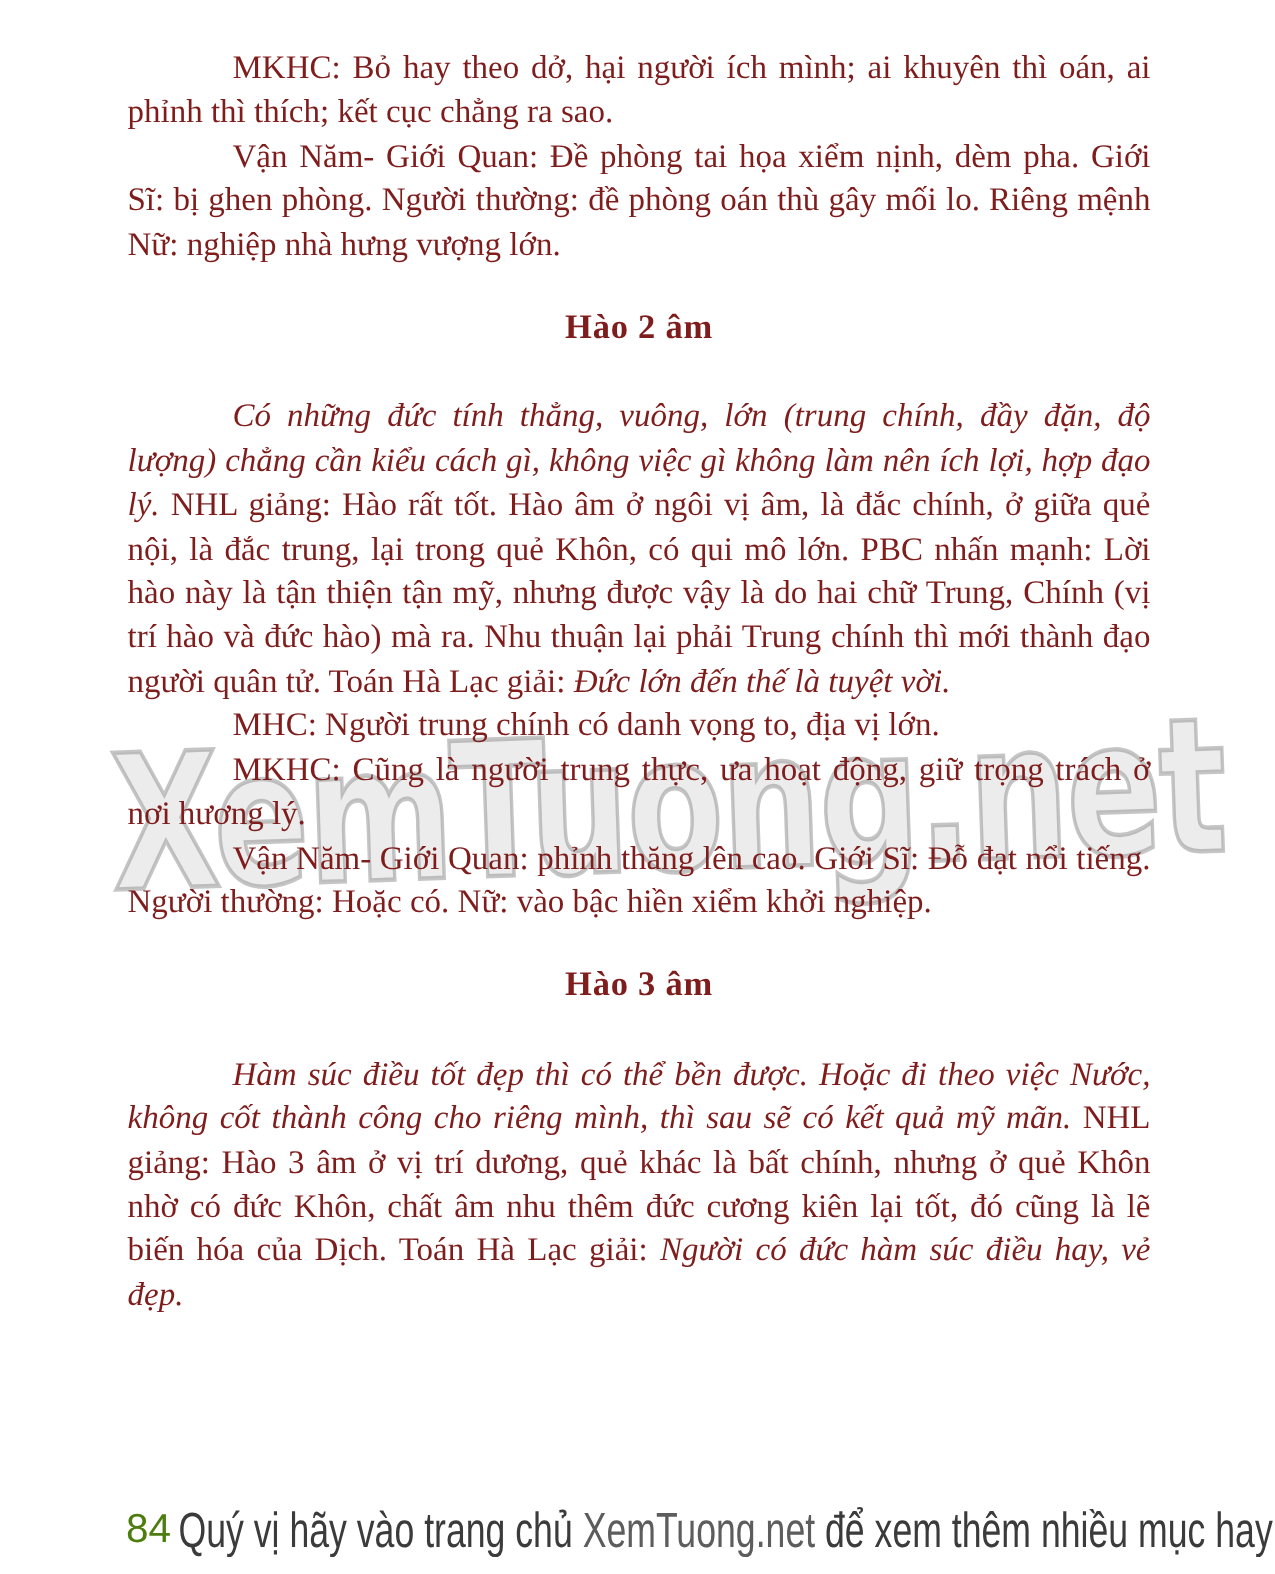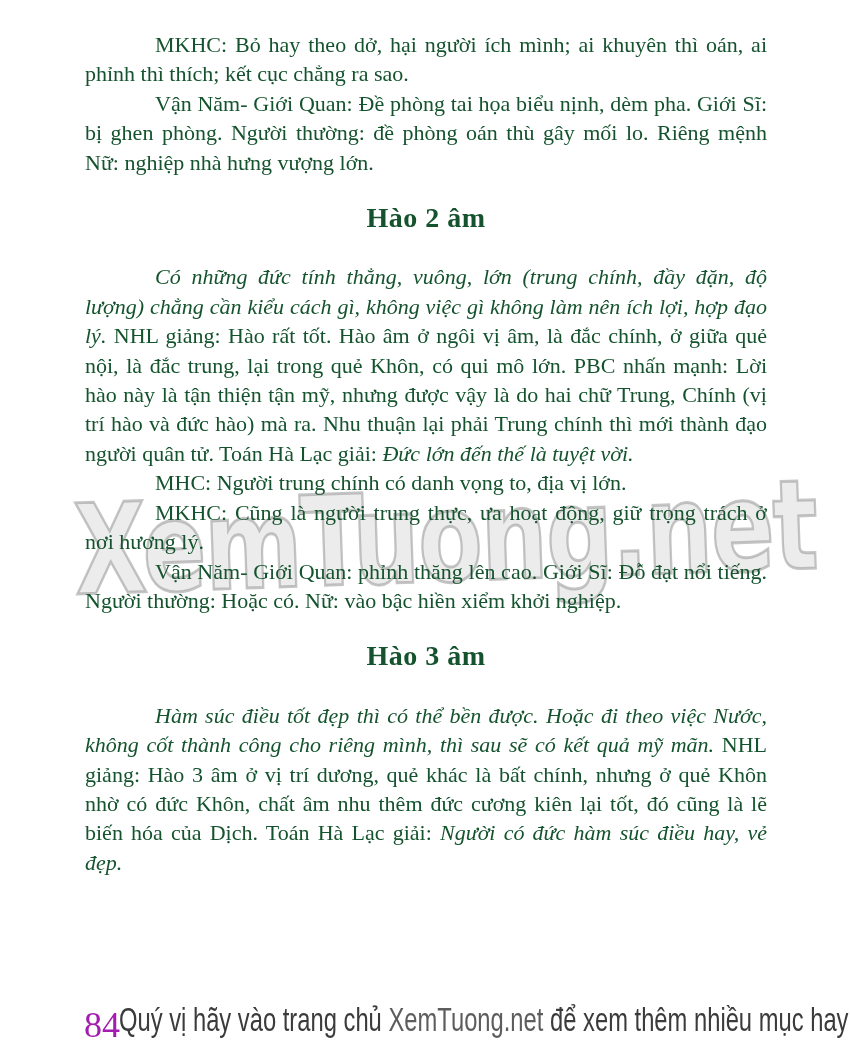--- a/index.html
+++ b/index.html
@@ -3,60 +3,60 @@
 <meta charset="utf-8">
 <style>
   html,body{margin:0;padding:0;}
   body{
     width:850px;height:1049px;position:relative;overflow:hidden;
     background:#ffffff;
     font-family:"Liberation Serif",serif;
   }
   .page-content{
     position:absolute;left:85px;top:30px;width:682px;z-index:2;
-    color:#14532d;font-size:22px;line-height:29.4px;text-align:justify;
+    color:#7f1d1d;font-size:22px;line-height:29.4px;text-align:justify;
   }
   .para{margin:0;text-indent:70px;}
   .heading{
     font-weight:bold;text-align:center;text-indent:0;
-    font-size:28px;margin:26px 0 30px 0;letter-spacing:.5px;
+    font-size:23px;margin:26px 0 30px 0;letter-spacing:.5px;
   }
   .b{font-weight:normal;}
   .i{font-style:italic;}
   .watermark{
     position:absolute;left:72px;top:488px;z-index:1;
     font-family:"DejaVu Sans",sans-serif;font-weight:bold;
     font-size:125px;line-height:1;white-space:nowrap;
     letter-spacing:-2px;
     color:rgba(230,230,230,0.75);
     -webkit-text-stroke:3px rgba(150,150,150,0.55);
     text-stroke:3px rgba(150,150,150,0.55);
     transform:rotate(-2deg) scaleX(0.75);
     transform-origin:left top;
     pointer-events:none;
   }
   .page-number{
     position:absolute;left:84px;top:1004px;z-index:3;
-    font-family:Liberation Serif, serif;font-size:36px;color:#a21caf;
+    font-family:Liberation Sans, sans-serif;font-size:27px;color:#4d7c0f;
   }
   .footer-banner{
     position:absolute;left:0;top:1000px;width:850px;z-index:4;
     text-align:center;white-space:nowrap;
     font-family:"Liberation Sans",sans-serif;
     font-size:33px;line-height:40px;color:#3b3b3b;
     transform:scaleX(0.72);transform-origin:center top;
   }
   .footer-banner .site{color:#5d5d5d;}
 </style>
 </head>
 <body>
 
 <div class="page-content">
     <p class="para"><span>MKHC: Bỏ hay theo dở, hại người ích mình; ai khuyên thì oán, ai phỉnh thì thích; kết cục chẳng ra sao.</span></p>
-    <p class="para"><span>Vận Năm- </span><span class="b">Giới Quan</span><span>: Đề phòng tai họa biểu nịnh, dèm pha. </span><span class="b">Giới Sĩ</span><span>: bị ghen phòng. </span><span class="b">Người thường</span><span>: đề phòng oán thù gây mối lo. Riêng mệnh Nữ: nghiệp nhà hưng vượng lớn.</span></p>
+    <p class="para"><span>Vận Năm- </span><span class="b">Giới Quan</span><span>: Đề phòng tai họa xiểm nịnh, dèm pha. </span><span class="b">Giới Sĩ</span><span>: bị ghen phòng. </span><span class="b">Người thường</span><span>: đề phòng oán thù gây mối lo. Riêng mệnh Nữ: nghiệp nhà hưng vượng lớn.</span></p>
     <div class="heading">Hào 2 âm</div>
     <p class="para"><span class="i">Có những đức tính thẳng, vuông, lớn (trung chính, đầy đặn, độ lượng) chẳng cần kiểu cách gì, không việc gì không làm nên ích lợi, hợp đạo lý.</span><span> NHL giảng: Hào rất tốt. Hào âm ở ngôi vị âm, là đắc chính, ở giữa quẻ nội, là đắc trung, lại trong quẻ Khôn, có qui mô lớn. PBC nhấn mạnh: Lời hào này là tận thiện tận mỹ, nhưng được vậy là do hai chữ Trung, Chính (vị trí hào và đức hào) mà ra. Nhu thuận lại phải Trung chính thì mới thành đạo người quân tử. </span><span class="b">Toán Hà Lạc giải</span><span>: </span><span class="i">Đức lớn đến thế là tuyệt vời.</span></p>
     <p class="para"><span>MHC: Người trung chính có danh vọng to, địa vị lớn.</span></p>
     <p class="para"><span>MKHC: Cũng là người trung thực, ưa hoạt động, giữ trọng trách ở nơi hương lý.</span></p>
     <p class="para"><span>Vận Năm- </span><span class="b">Giới Quan</span><span>: phỉnh thăng lên cao. </span><span class="b">Giới Sĩ</span><span>: Đỗ đạt nổi tiếng. </span><span class="b">Người thường</span><span>: Hoặc có. </span><span class="b">Nữ</span><span>: vào bậc hiền xiểm khởi nghiệp.</span></p>
     <div class="heading">Hào 3 âm</div>
     <p class="para"><span class="i">Hàm súc điều tốt đẹp thì có thể bền được. Hoặc đi theo việc Nước, không cốt thành công cho riêng mình, thì sau sẽ có kết quả mỹ mãn.</span><span> NHL giảng: Hào 3 âm ở vị trí dương, quẻ khác là bất chính, nhưng ở quẻ Khôn nhờ có đức Khôn, chất âm nhu thêm đức cương kiên lại tốt, đó cũng là lẽ biến hóa của Dịch. </span><span class="b">Toán Hà Lạc giải</span><span>: </span><span class="i">Người có đức hàm súc điều hay, vẻ đẹp.</span></p>
   </div>
 
 <div class="watermark">XemTuong.net</div>

